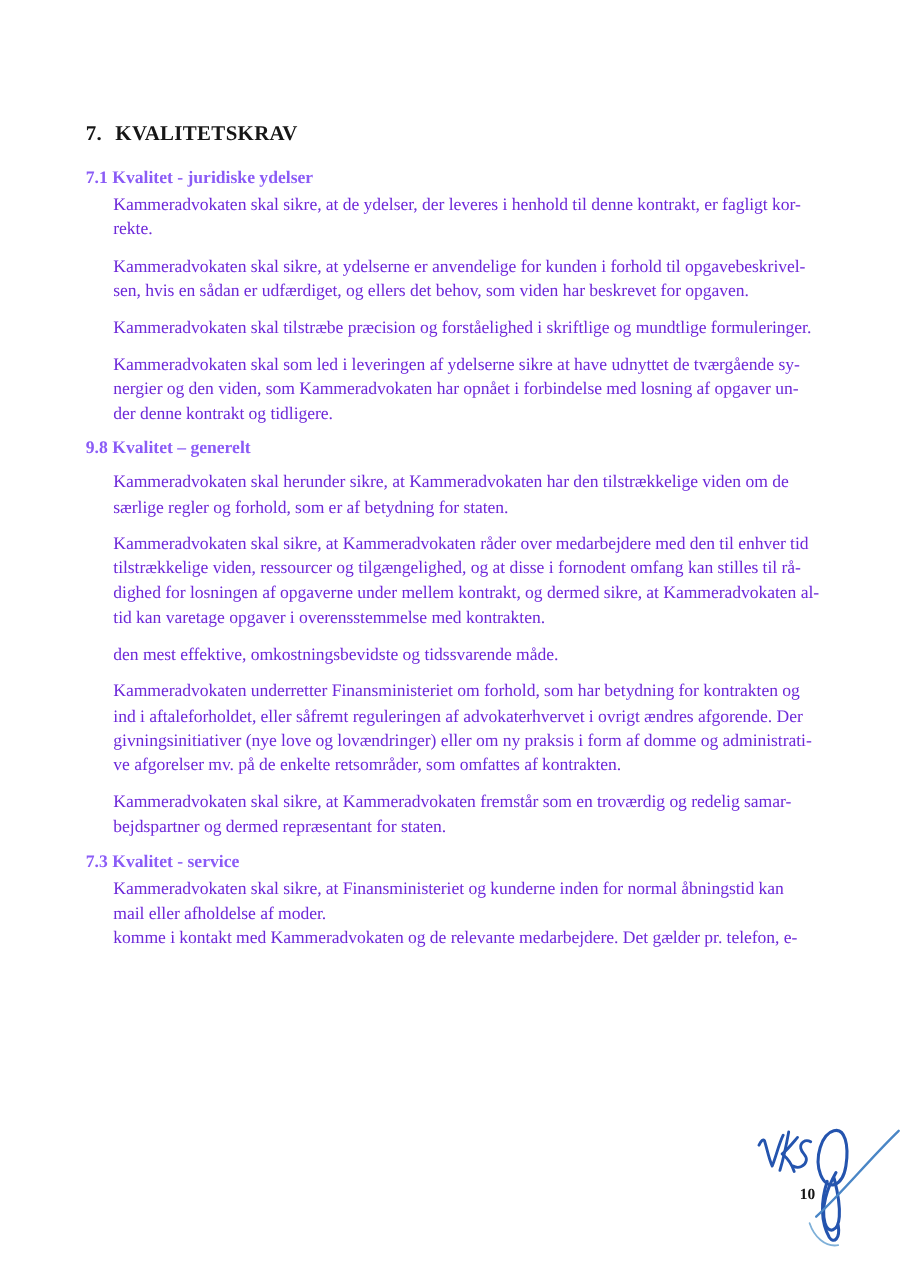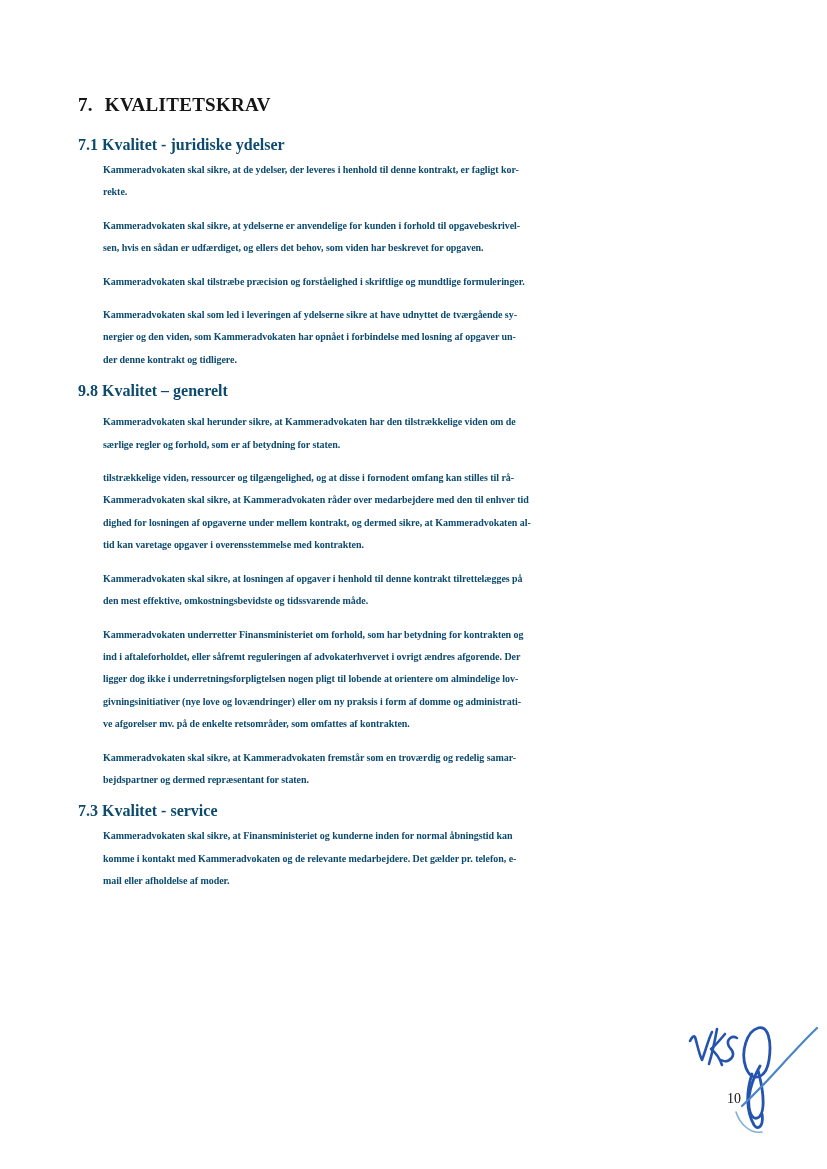--- a/index.html
+++ b/index.html
@@ -8,63 +8,61 @@
     width: 827px;
     height: 1169px;
     background: #ffffff;
     overflow: hidden;
     font-family: "Liberation Serif", serif;
     color: #1c1c1c;
   }
   .content {
     position: absolute;
     left: 78px;
-    top: 94px;
+    top: 111px;
     width: 706px;
   }
   .doc-title {
     margin: 0 0 20px 0;
     font-size: 19px;
     font-weight: bold;
     letter-spacing: 0.3px;
     color: #161616;
   }
   .doc-title .title-num { margin-right: 12px; }
   .section-heading {
     margin: 0 0 5px 0;
     font-size: 16px;
     font-weight: bold;
-    color: #0c4a6e;
+    color: #8b5cf6;
   }
   .paragraph {
     margin: 0 0 11px 25px;
-    font-size: 10px;
+    font-size: 16px;
     line-height: 22.4px;
     letter-spacing: -0.05px;
-    color: #0c4a6e;
-    font-weight: bold;
+    color: #6d28d9;
   }
   .line { white-space: nowrap; }
   .signature-svg {
     position: absolute;
     left: 676px;
     top: 1008px;
     width: 150px;
     height: 135px;
     pointer-events: none;
   }
   .page-number {
     position: absolute;
     left: 727px;
     top: 1079px;
     font-size: 14px;
-    font-weight: normal;
+    font-weight: bold;
     color: #141414;
     font-family: "Liberation Serif", serif;
-    margin-top: 12px;
   }
 </style>
 </head>
 <body>
 
 <div class="page">
 
   <div class="content">
     <h1 class="doc-title">
       <span class="title-num">7.</span><span>KVALITETSKRAV</span>
@@ -91,47 +89,45 @@
         </div>
         <div class="section">
           <h2 class="section-heading">9.8 Kvalitet – generelt</h2>
           <div class="paragraph">
           </div>
           <div class="paragraph">
             <div class="line">Kammeradvokaten skal herunder sikre, at Kammeradvokaten har den tilstrækkelige viden om de</div>
             <div class="line">særlige regler og forhold, som er af betydning for staten.</div>
           </div>
           <div class="paragraph">
+            <div class="line">Kammeradvokaten skal sikre, at Kammeradvokaten råder over medarbejdere med den til enhver tid</div>
             <div class="line">tilstrækkelige viden, ressourcer og tilgængelighed, og at disse i fornodent omfang kan stilles til rå-</div>
-            <div class="line">Kammeradvokaten skal sikre, at Kammeradvokaten råder over medarbejdere med den til enhver tid</div>
             <div class="line">dighed for losningen af opgaverne under mellem kontrakt, og dermed sikre, at Kammeradvokaten al-</div>
             <div class="line">tid kan varetage opgaver i overensstemmelse med kontrakten.</div>
           </div>
           <div class="paragraph">
-            <div class="line">Kammeradvokaten skal sikre, at losningen af opgaver i henhold til denne kontrakt tilrettelægges på</div>
             <div class="line">den mest effektive, omkostningsbevidste og tidssvarende måde.</div>
           </div>
           <div class="paragraph">
             <div class="line">Kammeradvokaten underretter Finansministeriet om forhold, som har betydning for kontrakten og</div>
             <div class="line">ind i aftaleforholdet, eller såfremt reguleringen af advokaterhvervet i ovrigt ændres afgorende. Der</div>
-            <div class="line">ligger dog ikke i underretningsforpligtelsen nogen pligt til lobende at orientere om almindelige lov-</div>
             <div class="line">givningsinitiativer (nye love og lovændringer) eller om ny praksis i form af domme og administrati-</div>
             <div class="line">ve afgorelser mv. på de enkelte retsområder, som omfattes af kontrakten.</div>
           </div>
           <div class="paragraph">
             <div class="line">Kammeradvokaten skal sikre, at Kammeradvokaten fremstår som en troværdig og redelig samar-</div>
             <div class="line">bejdspartner og dermed repræsentant for staten.</div>
           </div>
         </div>
         <div class="section">
           <h2 class="section-heading">7.3 Kvalitet - service</h2>
           <div class="paragraph">
             <div class="line">Kammeradvokaten skal sikre, at Finansministeriet og kunderne inden for normal åbningstid kan</div>
+            <div class="line">mail eller afholdelse af moder.</div>
             <div class="line">komme i kontakt med Kammeradvokaten og de relevante medarbejdere. Det gælder pr. telefon, e-</div>
-            <div class="line">mail eller afholdelse af moder.</div>
           </div>
         </div>
       </div>
   </div>
 
   <svg class="signature-svg" viewBox="0 0 150 135" xmlns="http://www.w3.org/2000/svg">
 
     <g stroke="#2454ae" stroke-width="2.6" fill="none" stroke-linecap="round" stroke-linejoin="round">
       <path d="M 14,33 C 16,29 18,27 19,29 C 21,35 23,46 26,52 C 29,45 32,32 36,24"></path>
       <path d="M 41,21 C 39,32 36,46 33,56"></path>

